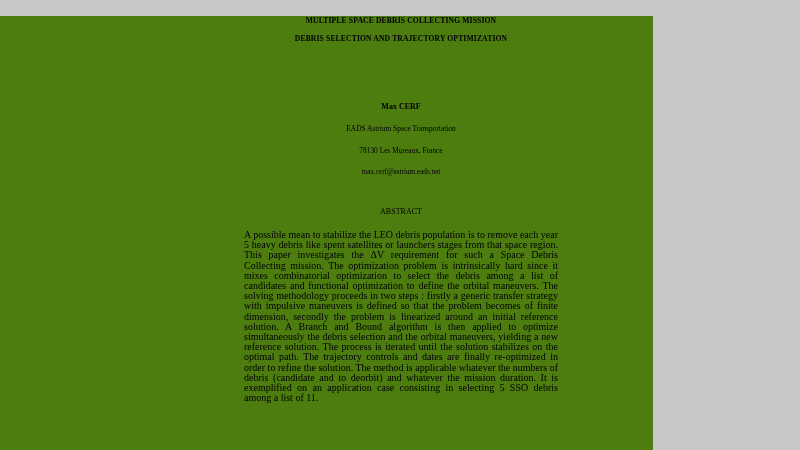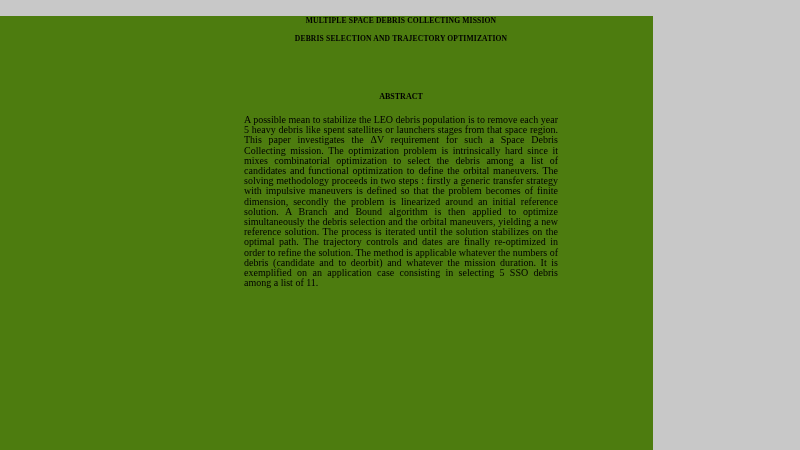--- a/index.html
+++ b/index.html
@@ -60,23 +60,23 @@
     margin-top: 13px;
     color: #000;
   }
   .author-mail {
     font-size: 7.2px;
     margin-top: 13px;
     color: #000;
   }
   .abstract-heading {
     text-align: center;
-    font-weight: bold;
+    font-weight: normal;
     font-size: 8px;
-    margin-top: 48px;
+    margin-top: 31px;
     color: #000;
   }
   .abstract-body {
     margin-top: 14px;
     font-size: 10px;
     line-height: 10.2px;
     text-align: justify;
     color: #000;
   }
   .page-number {
@@ -94,20 +94,26 @@
 
 <div class="page">
 
   <div class="content">
 
     <div class="title-block">
       <div class="title-line">MULTIPLE SPACE DEBRIS COLLECTING MISSION</div>
       <div class="title-line second">DEBRIS SELECTION AND TRAJECTORY OPTIMIZATION</div>
     </div>
 
+    <div class="author-block">
+      <div class="author-name">Max CERF</div>
+      <div class="author-affil">EADS Astrium Space Transportation</div>
+      <div class="author-addr">78130 Les Mureaux, France</div>
+      <div class="author-mail">max.cerf@astrium.eads.net</div>
+    </div>
 
     <div class="abstract-heading">ABSTRACT</div>
     <div class="abstract-body">A possible mean to stabilize the LEO debris population is to remove each year 5 heavy debris like spent satellites or launchers stages from that space region. This paper investigates the ΔV requirement for such a Space Debris Collecting mission. The optimization problem is intrinsically hard since it mixes combinatorial optimization to select the debris among a list of candidates and functional optimization to define the orbital maneuvers. The solving methodology proceeds in two steps : firstly a generic transfer strategy with impulsive maneuvers is defined so that the problem becomes of finite dimension, secondly the problem is linearized around an initial reference solution. A Branch and Bound algorithm is then applied to optimize simultaneously the debris selection and the orbital maneuvers, yielding a new reference solution. The process is iterated until the solution stabilizes on the optimal path. The trajectory controls and dates are finally re-optimized in order to refine the solution. The method is applicable whatever the numbers of debris (candidate and to deorbit) and whatever the mission duration. It is exemplified on an application case consisting in selecting 5 SSO debris among a list of 11.</div>
 
   </div>
 
   <div class="page-number">1</div>
 
 </div>
 

